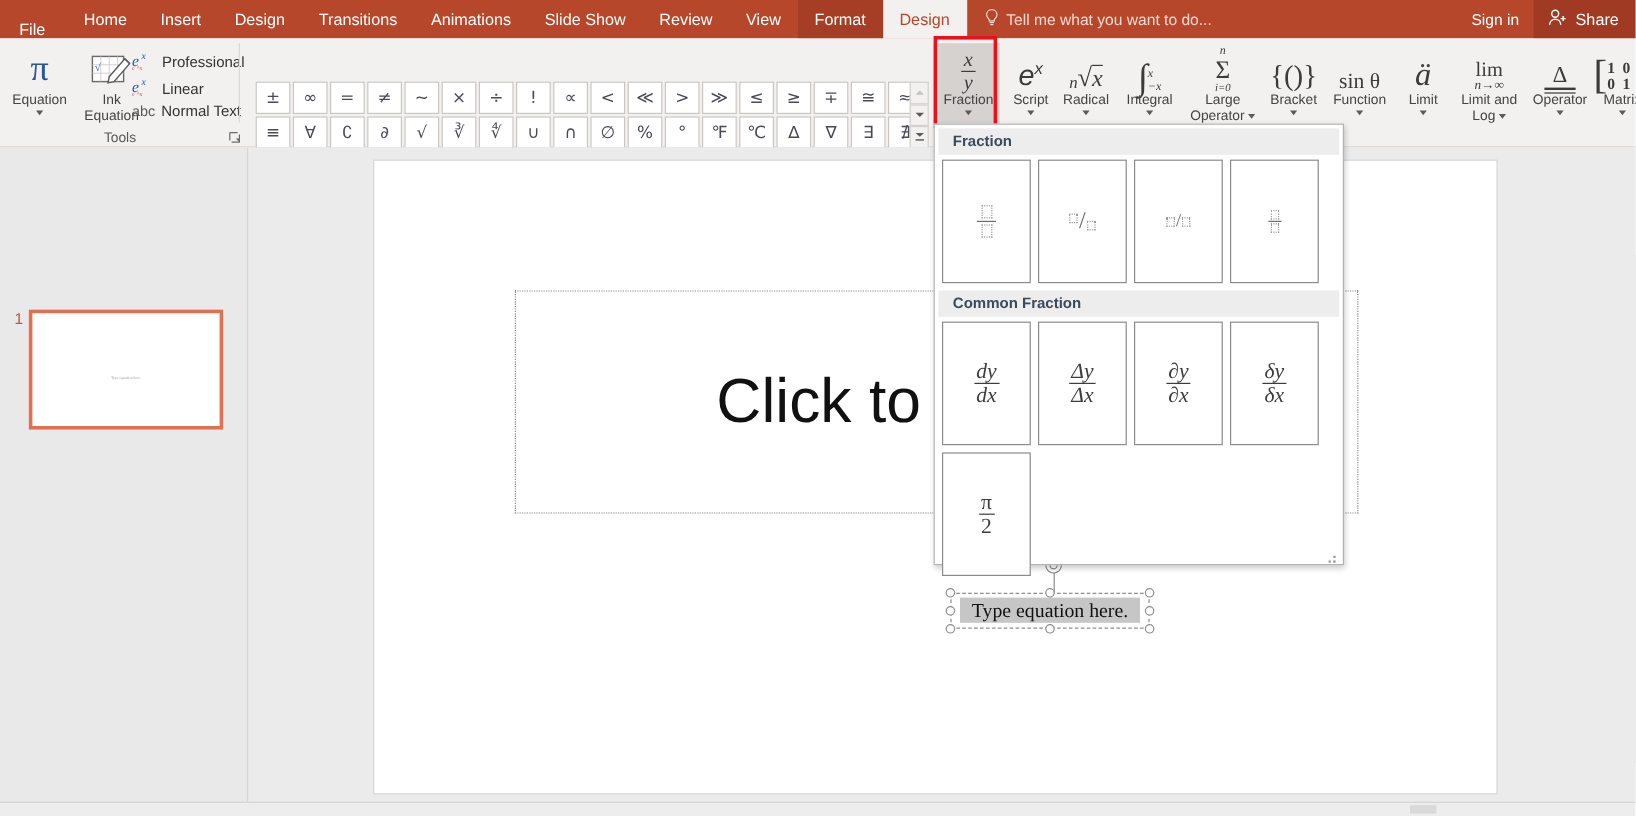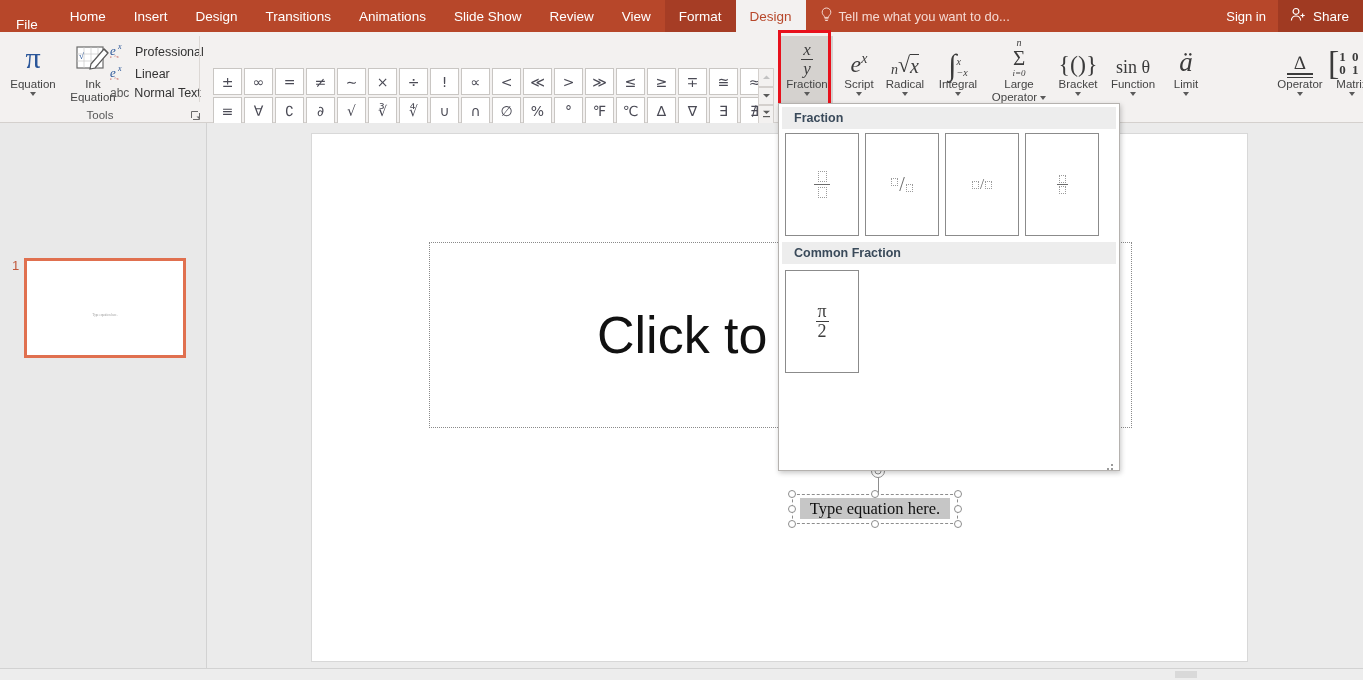--- a/index.html
+++ b/index.html
@@ -456,21 +456,21 @@
                 <span class="num">x</span>
                 <span class="den">y</span>
               </span>
           </div>
           <div class="scap">Fraction</div>
           <span class="caret"></span>
         </div>
 
         <div class="sbtn" style="left:55px;">
           <div class="sglyph">
-            <span style="font-family:Liberation Serif, serif;font-style:italic;font-size:24px;text-align:right;">e<sup style="font-size:14px;">x</sup></span>
+            <span style="font-family:Liberation Sans, sans-serif;font-style:italic;font-size:24px;text-align:right;">e<sup style="font-size:14px;">x</sup></span>
           </div>
           <div class="scap">Script</div>
           <span class="caret"></span>
         </div>
 
         <div class="sbtn" style="left:98px; width:54px;">
           <div class="sglyph">
             <span style="font-family:'Liberation Serif',serif;font-style:italic;font-size:14px;">n</span>
               <span style="font-family:'Liberation Serif',serif;font-size:22px;">√</span>
               <span style="font-family:'Liberation Serif',serif;font-style:italic;font-size:20px;border-top:1px solid #3b3b3b;">x</span>
@@ -520,20 +520,30 @@
         </div>
 
         <div class="sbtn" style="left:382px; width:48px;">
           <div class="sglyph">
             <span style="font-family:'Liberation Serif',serif;font-style:italic;font-size:27px;">ä</span>
           </div>
           <div class="scap">Limit</div>
           <span class="caret"></span>
         </div>
 
+        <div class="sbtn" style="left:430px; width:62px;">
+          <div class="sglyph">
+            <span style="display:inline-flex;flex-direction:column;align-items:center;font-family:'Liberation Serif',serif;line-height:1.05;">
+                <span style="font-size:17px;">lim</span>
+                <span style="font-style:italic;font-size:11px;">n→∞</span>
+              </span>
+          </div>
+          <div class="scap">Limit and</div>
+          <div class="scap"><span>Log</span><span class="caret" style="display:inline-block;margin-left:3px;vertical-align:middle;"></span></div>
+        </div>
 
         <div class="sbtn" style="left:492px; width:56px;">
           <div class="sglyph">
             <span style="display:inline-flex;flex-direction:column;align-items:center;line-height:1;">
                 <span style="font-family:'Liberation Serif',serif;font-size:19px;">∆</span>
                 <span style="width:26px;height:1.5px;background:#3b3b3b;margin-top:1px;"></span>
                 <span style="width:26px;height:1.5px;background:#3b3b3b;margin-top:2px;"></span>
               </span>
           </div>
           <div class="scap">Operator</div>
@@ -631,20 +641,46 @@
       <div class="gal-item">
         <span class="stackfrac tight">
           <span class="dbox sm"></span>
             <span class="bar" style="width:11px;"></span>
             <span class="dbox sm"></span>
         </span>
       </div>
     </div>
 
     <div class="gal-head" style="margin-top:6px;">Common Fraction</div>
+    <div class="gal-row">
+      <div class="gal-item">
+        <span class="frac big">
+          <span class="num">dy</span>
+          <span class="den">dx</span>
+        </span>
+      </div>
+      <div class="gal-item">
+        <span class="frac big">
+          <span class="num">Δy</span>
+          <span class="den">Δx</span>
+        </span>
+      </div>
+      <div class="gal-item">
+        <span class="frac big">
+          <span class="num">∂y</span>
+          <span class="den">∂x</span>
+        </span>
+      </div>
+      <div class="gal-item">
+        <span class="frac big">
+          <span class="num">δy</span>
+          <span class="den">δx</span>
+        </span>
+      </div>
+    </div>
 
     <div class="gal-row" style="padding-top:6px;">
       <div class="gal-item">
         <span class="frac big" style="font-style:normal;">
           <span class="num">π</span>
           <span class="den">2</span>
         </span>
       </div>
     </div>
 

